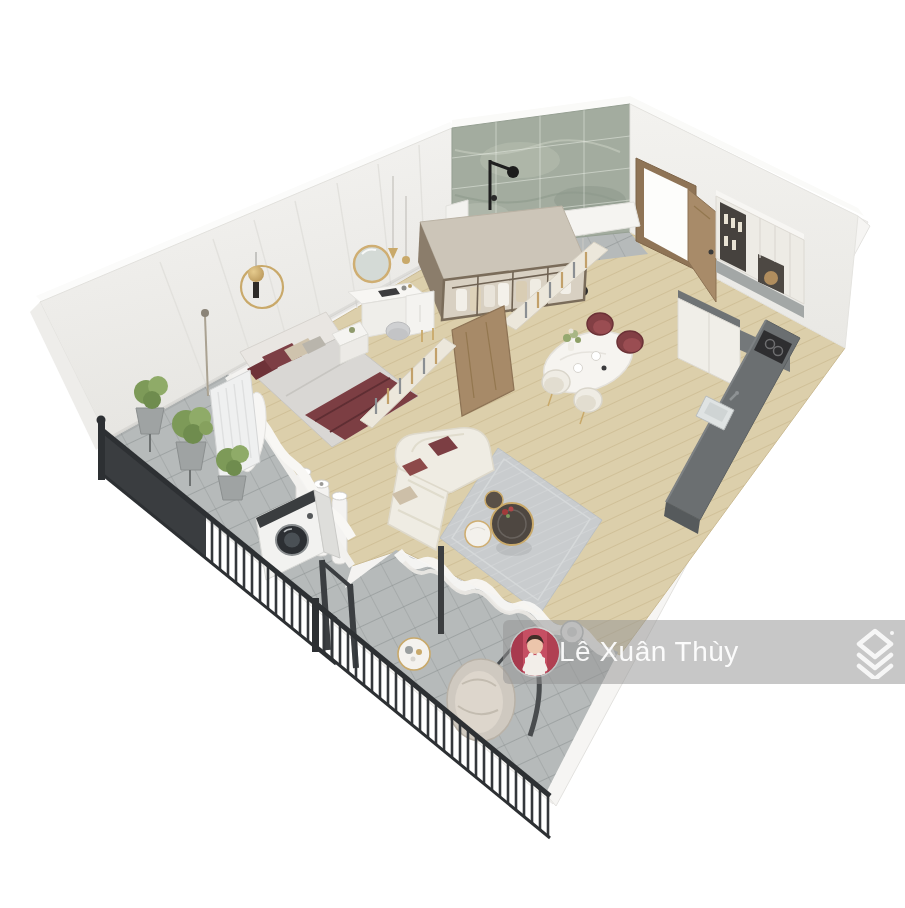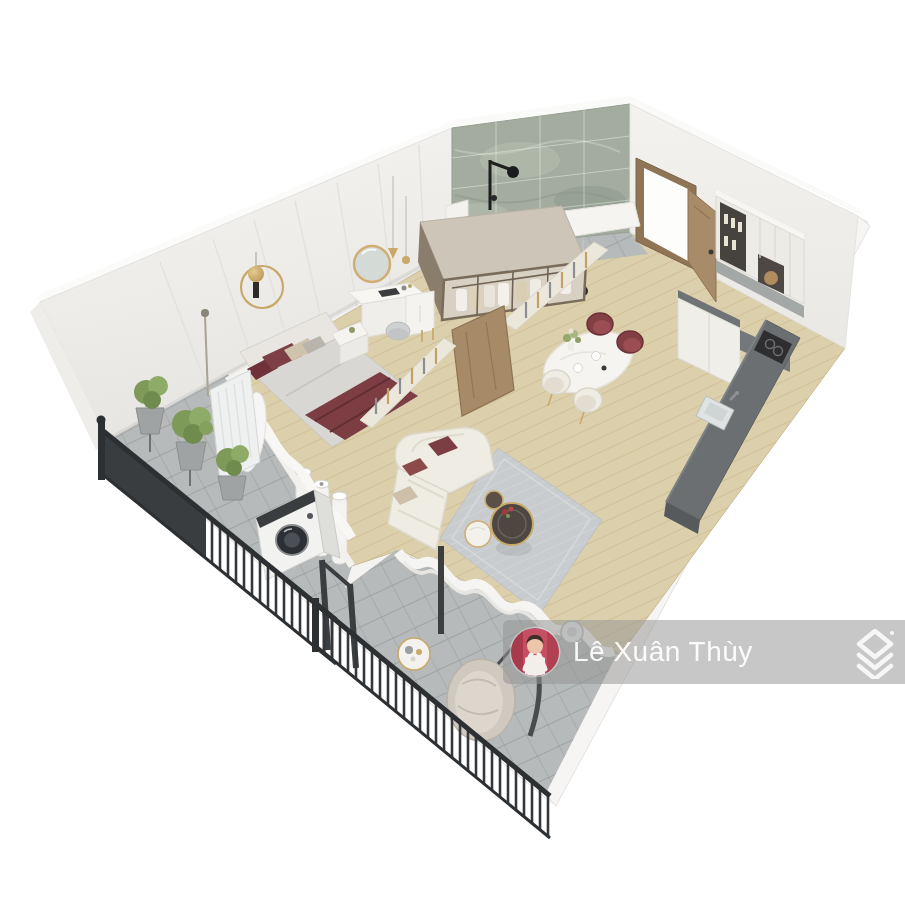--- a/index.html
+++ b/index.html
@@ -5,21 +5,21 @@
   html,body{margin:0;padding:0;background:#ffffff;}
   .stage{position:relative;width:905px;height:908px;background:#ffffff;overflow:hidden;
          font-family:"Liberation Sans",sans-serif;}
   .scene-svg{position:absolute;left:0;top:0;}
   
   .wm-bar{position:absolute;left:503px;top:620px;width:402px;height:64px;
           background:rgba(148,148,148,0.52);border-radius:6px 0 0 6px;
           display:flex;align-items:center;}
   .wm-avatar{width:48px;height:48px;border-radius:50%;margin-left:8px;flex:0 0 auto;
              box-shadow:0 0 0 1.5px rgba(255,255,255,0.35);overflow:hidden;}
-  .wm-name{margin-left:14px;font-size:28px;font-weight:400;letter-spacing:0.5px;
+  .wm-name{font-size:28px;font-weight:400;letter-spacing:0.5px;
            color:rgba(255,255,255,0.92);white-space:nowrap;}
   .wm-logo{margin-left:auto;margin-right:6px;flex:0 0 auto;opacity:0.85;}
 </style>
 </head>
 <body>
 
 <div class="stage">
 
 <svg class="scene-svg" width="905" height="908" viewBox="0 0 905 908">
   <defs>

